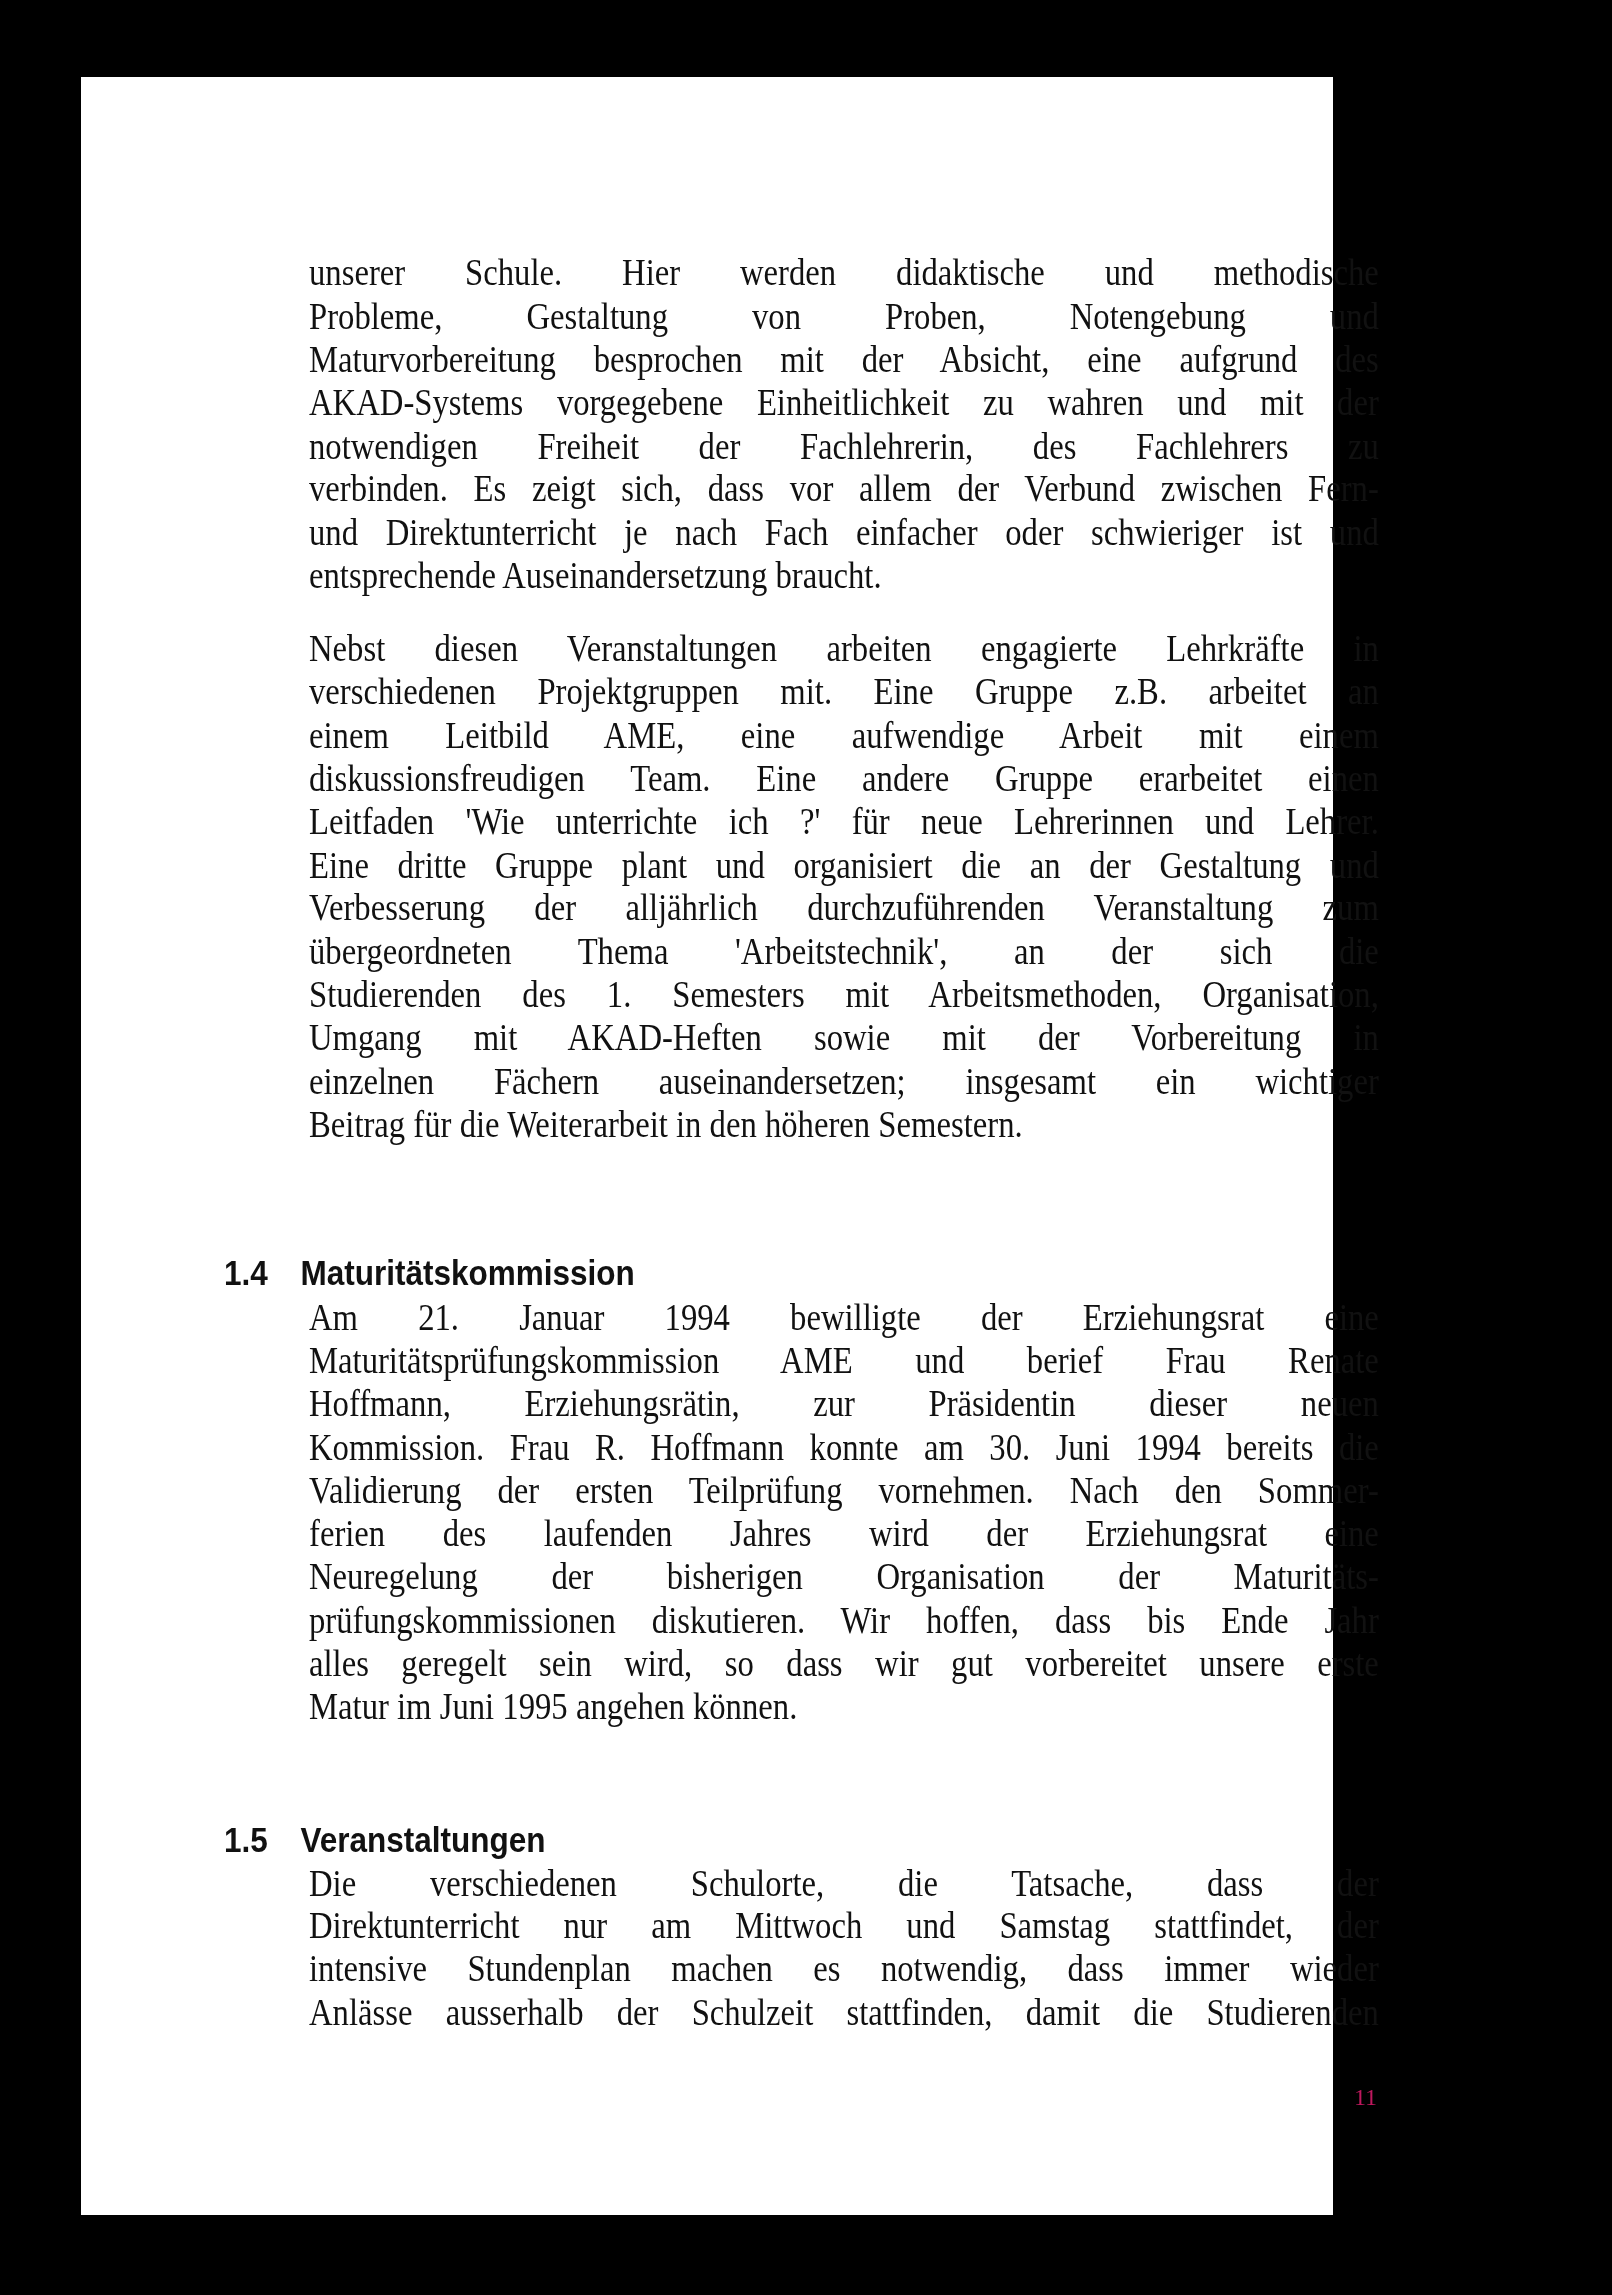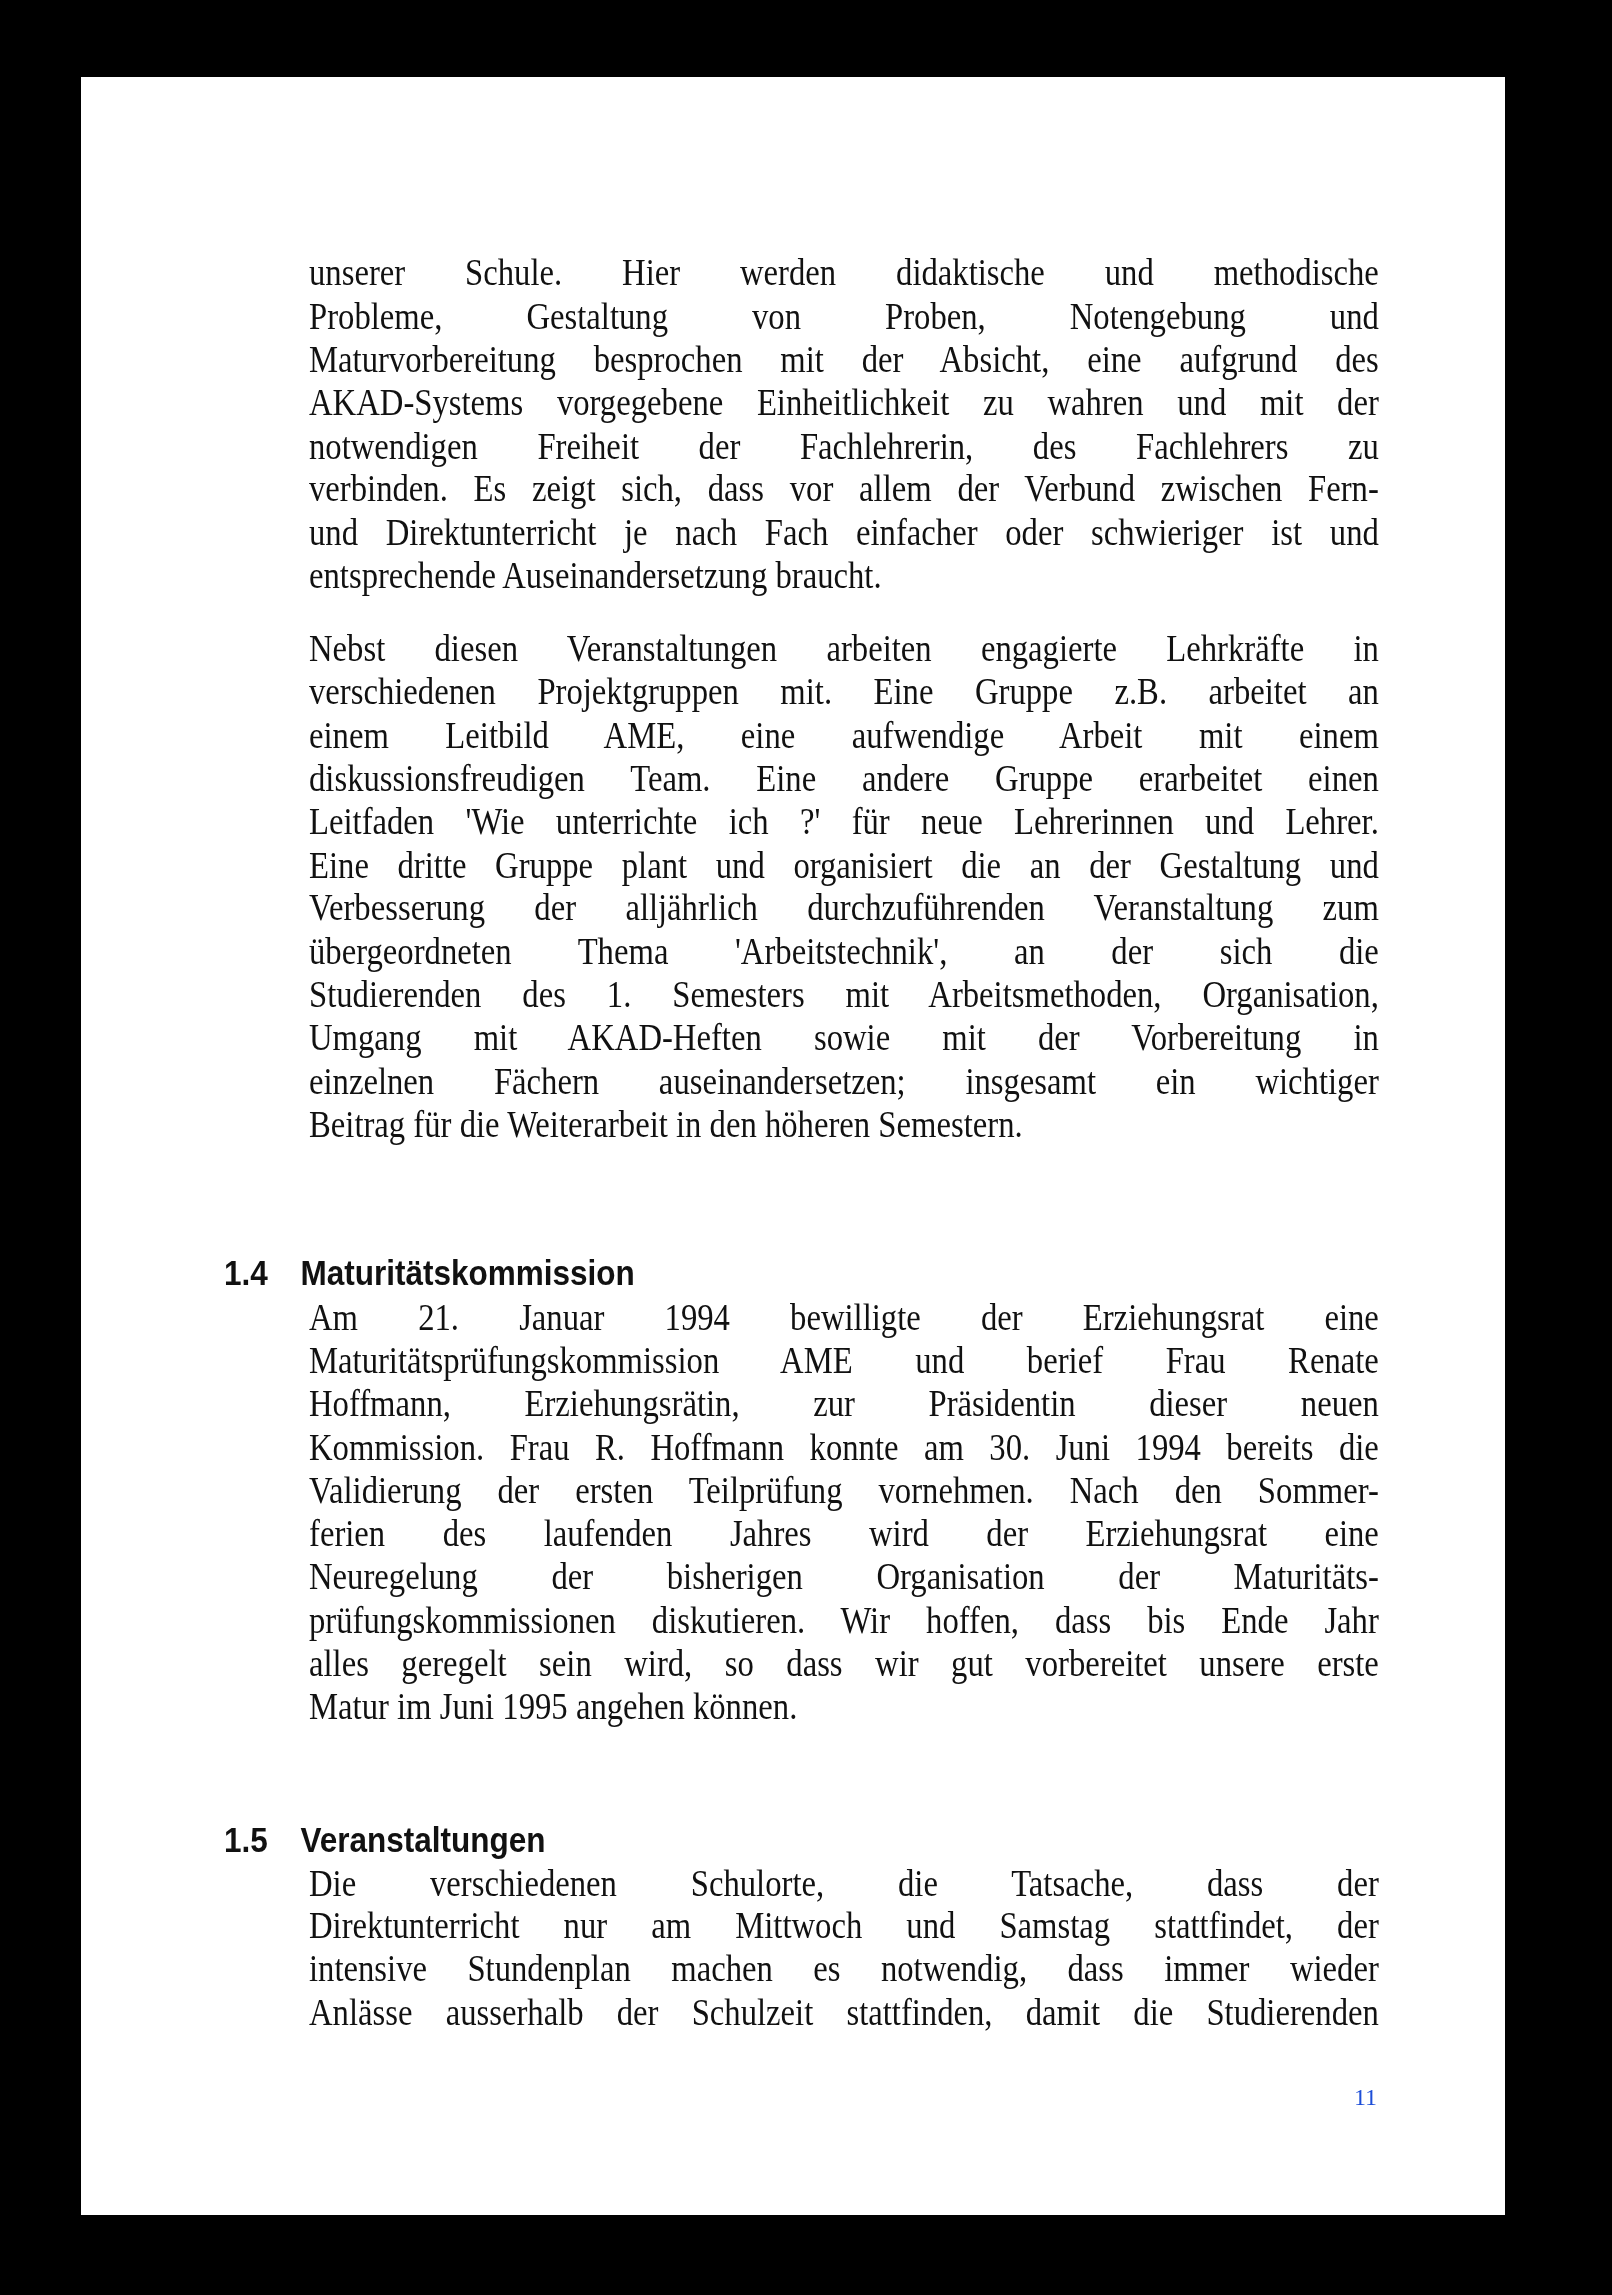--- a/index.html
+++ b/index.html
@@ -2,21 +2,21 @@
 <html style="font-size:13px"><head>
 <meta charset="utf-8">
 <style>
   html, body { margin: 0; padding: 0; }
   body {
     width: 1612px; height: 2295px; background: #000;
     position: relative; overflow: hidden;
   }
   .page {
     position: absolute; left: 81px; top: 77px;
-    width: 1424px; height: 2138px; background: #fff;
+    width: 1252px; height: 2138px; background: #fff;
   }
   .line {
     position: absolute; left: 228px;
     height: 44px; white-space: nowrap;
     font-family: "Liberation Serif", "DejaVu Serif", serif;
     font-size: 38px; line-height: 44px; color: #111;
     transform-origin: 0 0;
   }
   .line.just {
     
@@ -26,21 +26,21 @@
   .head {
     position: absolute; left: 143px;
     font-family: "Liberation Sans", "DejaVu Sans", sans-serif;
     font-weight: bold; font-size: 35px; line-height: 44px; color: #111;
     white-space: nowrap; transform-origin: 0 0;
   }
   .head .num { display: inline-block; width: 85px; }
   .pagenum {
     position: absolute; left: 1273px;
     font-family: "Liberation Serif", serif;
-    font-size: 24px; line-height: 27px; color: #1d4ed8;
+    font-size: 24px; line-height: 27px; color: #be185d;
   }
 </style>
 </head>
 <body>
 
 <div class="page">
 
   <div>
     <div class="line just" style="top: 173px; width: 1244px; white-space: normal; transform: scaleX(0.86);">unserer Schule. Hier werden didaktische und methodische</div>
     <div class="line just" style="top: 217px; width: 1244px; white-space: normal; transform: scaleX(0.86);">Probleme, Gestaltung von Proben, Notengebung und</div>

